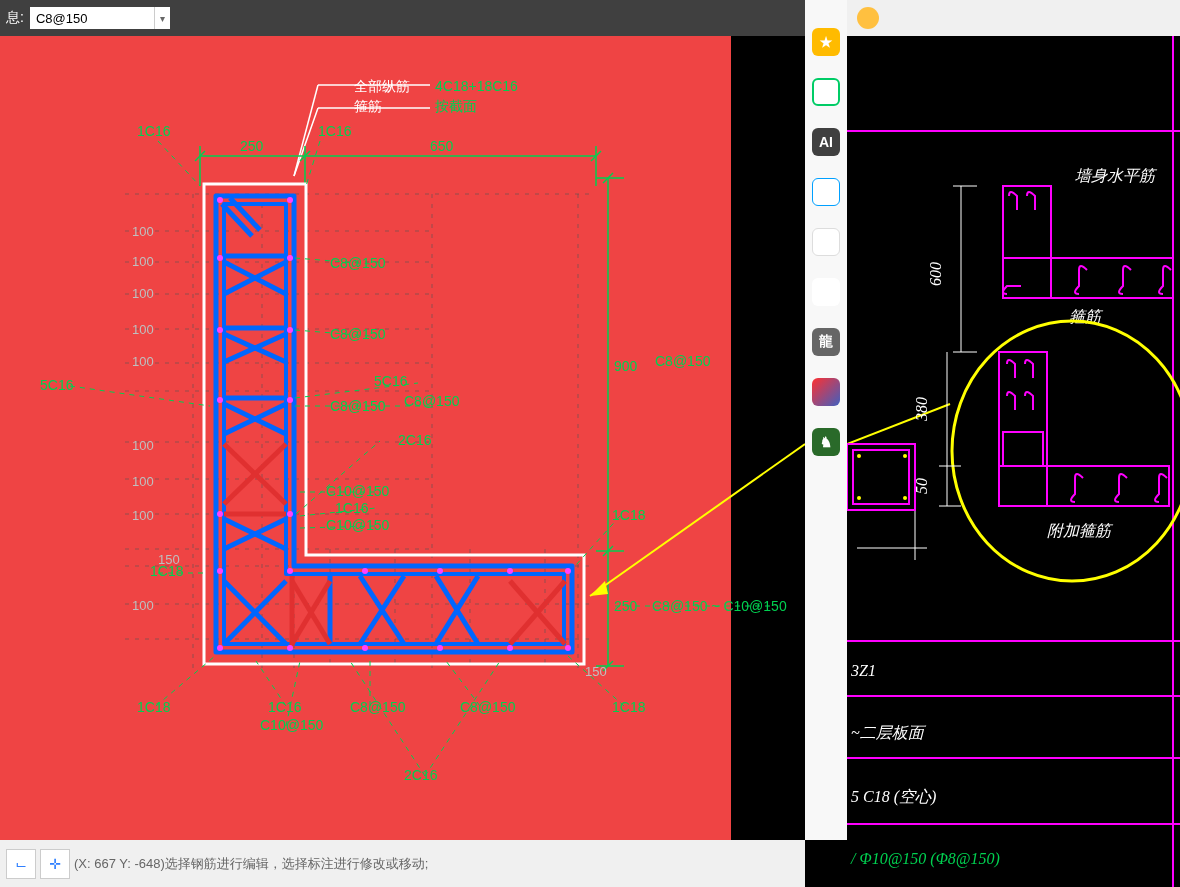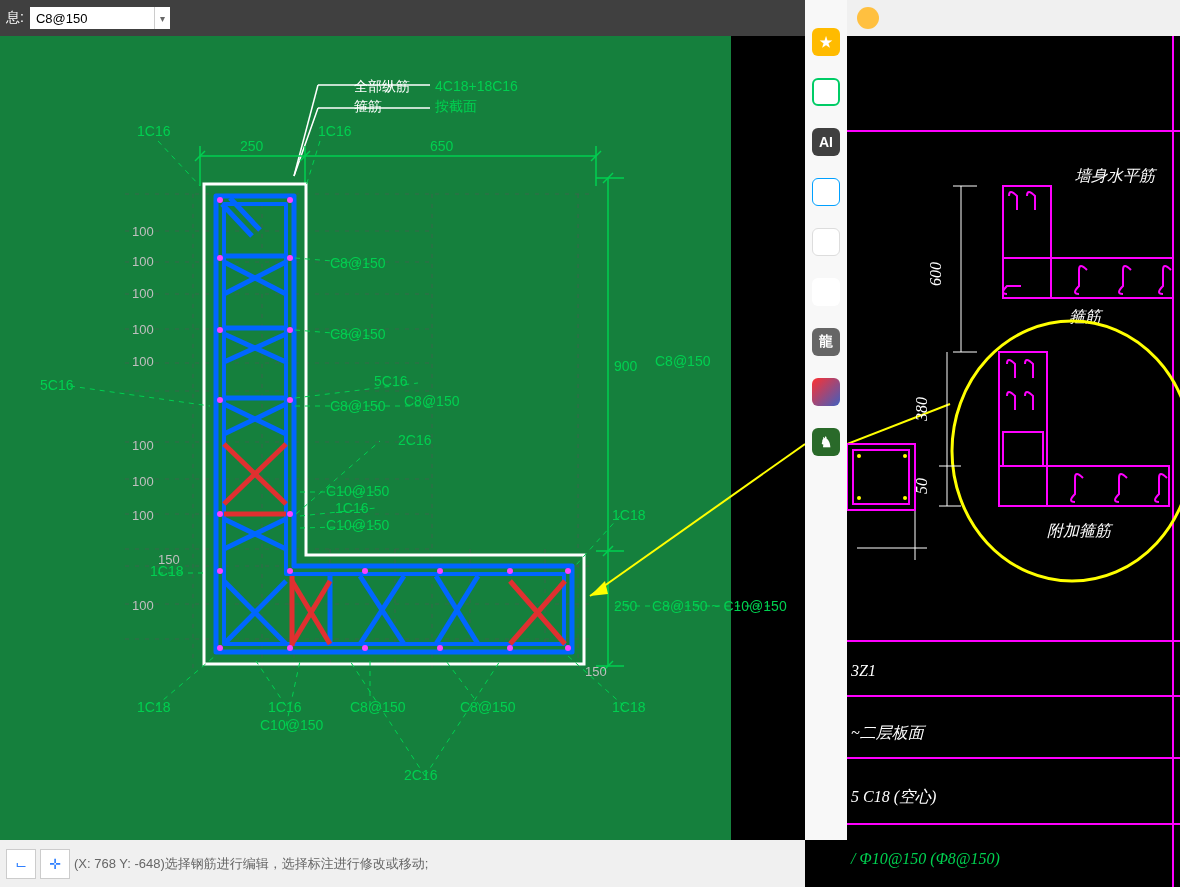--- a/index.html
+++ b/index.html
@@ -23,21 +23,21 @@
 }
 .top-bar .dd {
   width:16px; height:22px; background:#fff;
   border-left:1px solid #ccc;
   display:flex; align-items:center; justify-content:center;
   font-size:10px; color:#666;
 }
 .canvas-left {
   position:absolute; top:36px; left:0;
   width:731px; height:804px;
-  background:#15803d;
+  background:#ef4444;
 }
 .green { fill:#00d050; font-size:14px; font-family:"Microsoft YaHei",Arial,sans-serif; }
 .white { fill:#fff; font-size:14px; font-family:"Microsoft YaHei",Arial,sans-serif; }
 .grey  { fill:#bfbfbf; font-size:13px; font-family:Arial,sans-serif; }
 
 .sidebar-icons {
   position:absolute; top:0; left:805px; width:42px; height:840px;
   background:#f8f8f8;
   display:flex; flex-direction:column; align-items:center;
   padding-top:28px; gap:22px;
@@ -409,15 +409,15 @@
     <text class="whtxt" x="4" y="702">~二层板面</text>
     <text class="whtxt" x="4" y="766">5 C18 (空心)</text>
     <text class="grntxt" x="4" y="828">/ Φ10@150 (Φ8@150)</text>
   </svg>
   </div>
 </div>
 
 <div class="status-bar">
   <div class="tool">⌙</div>
   <div class="tool">✛</div>
-  <span>(X: 768 Y: -648)</span>
+  <span>(X: 667 Y: -648)</span>
   <span>选择钢筋进行编辑，选择标注进行修改或移动;</span>
 </div>
 
 </body></html>

